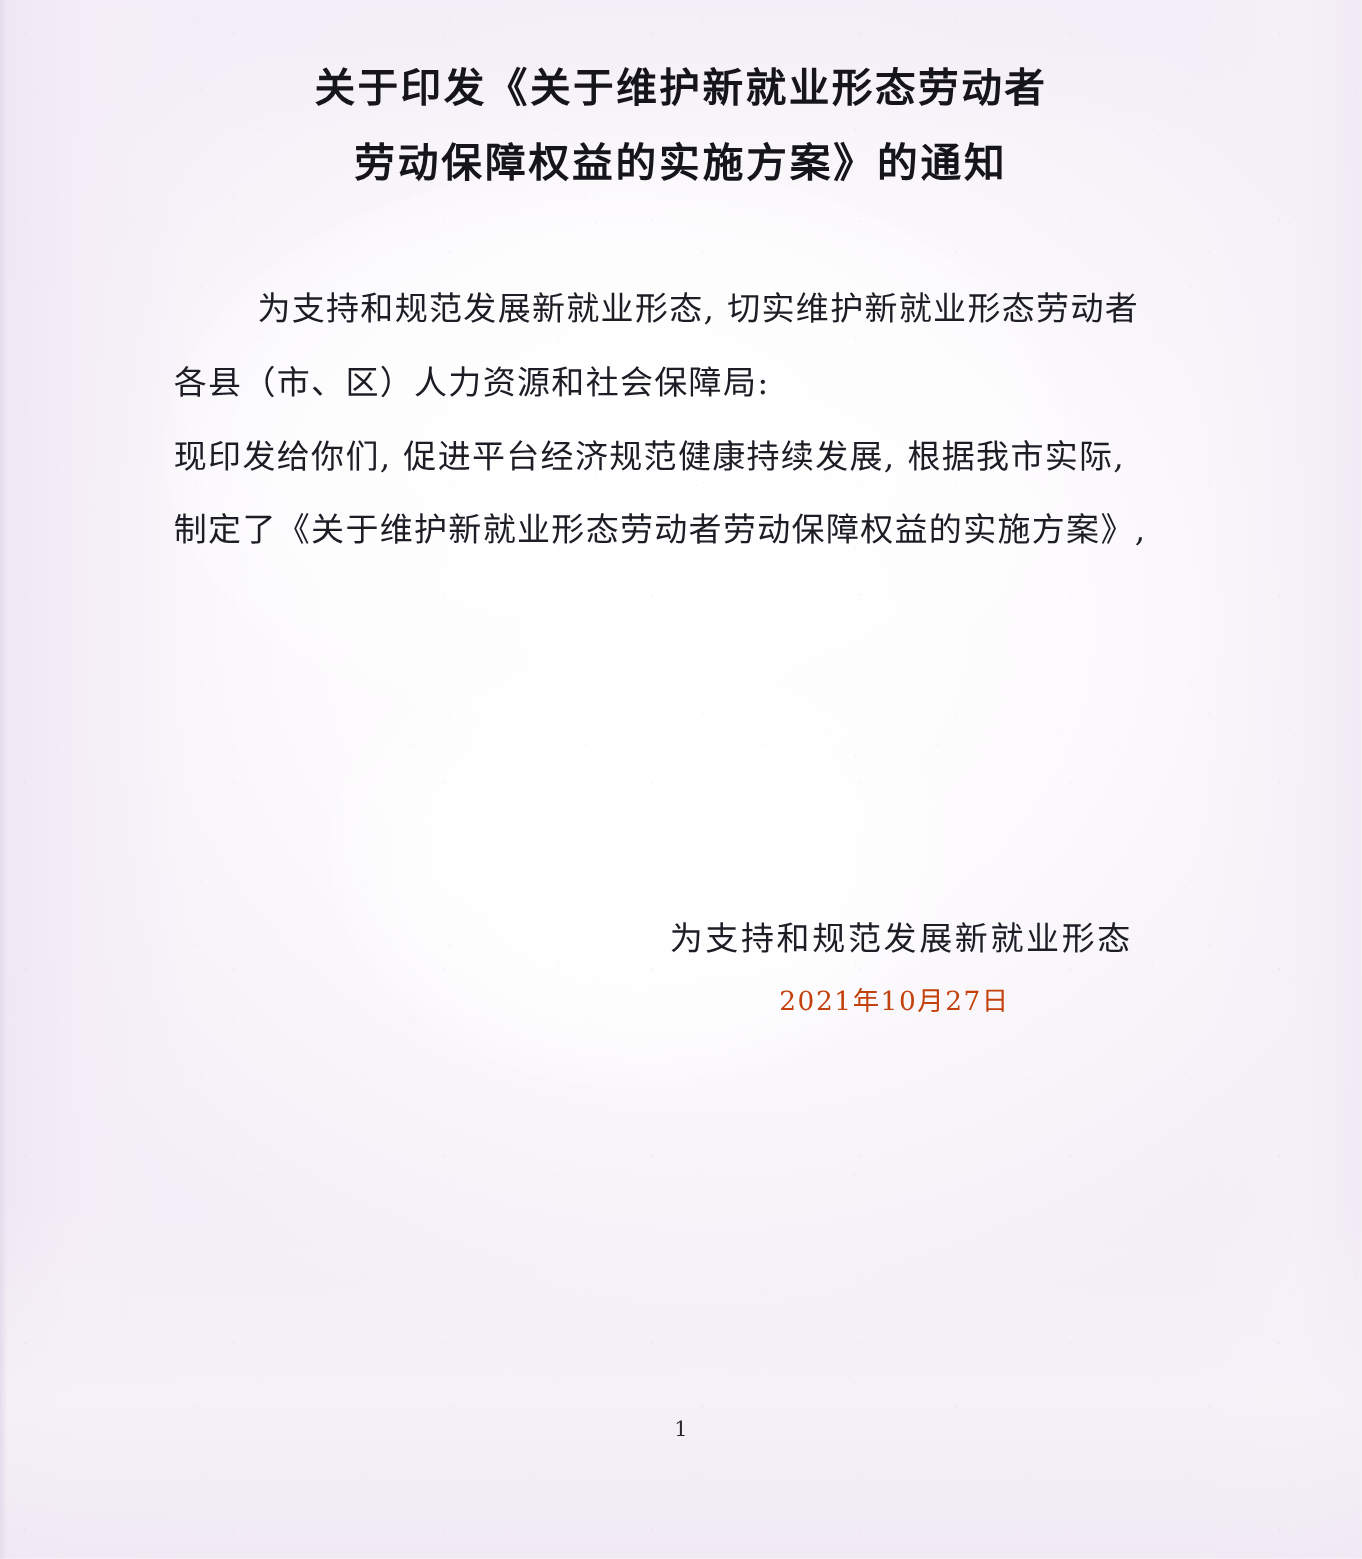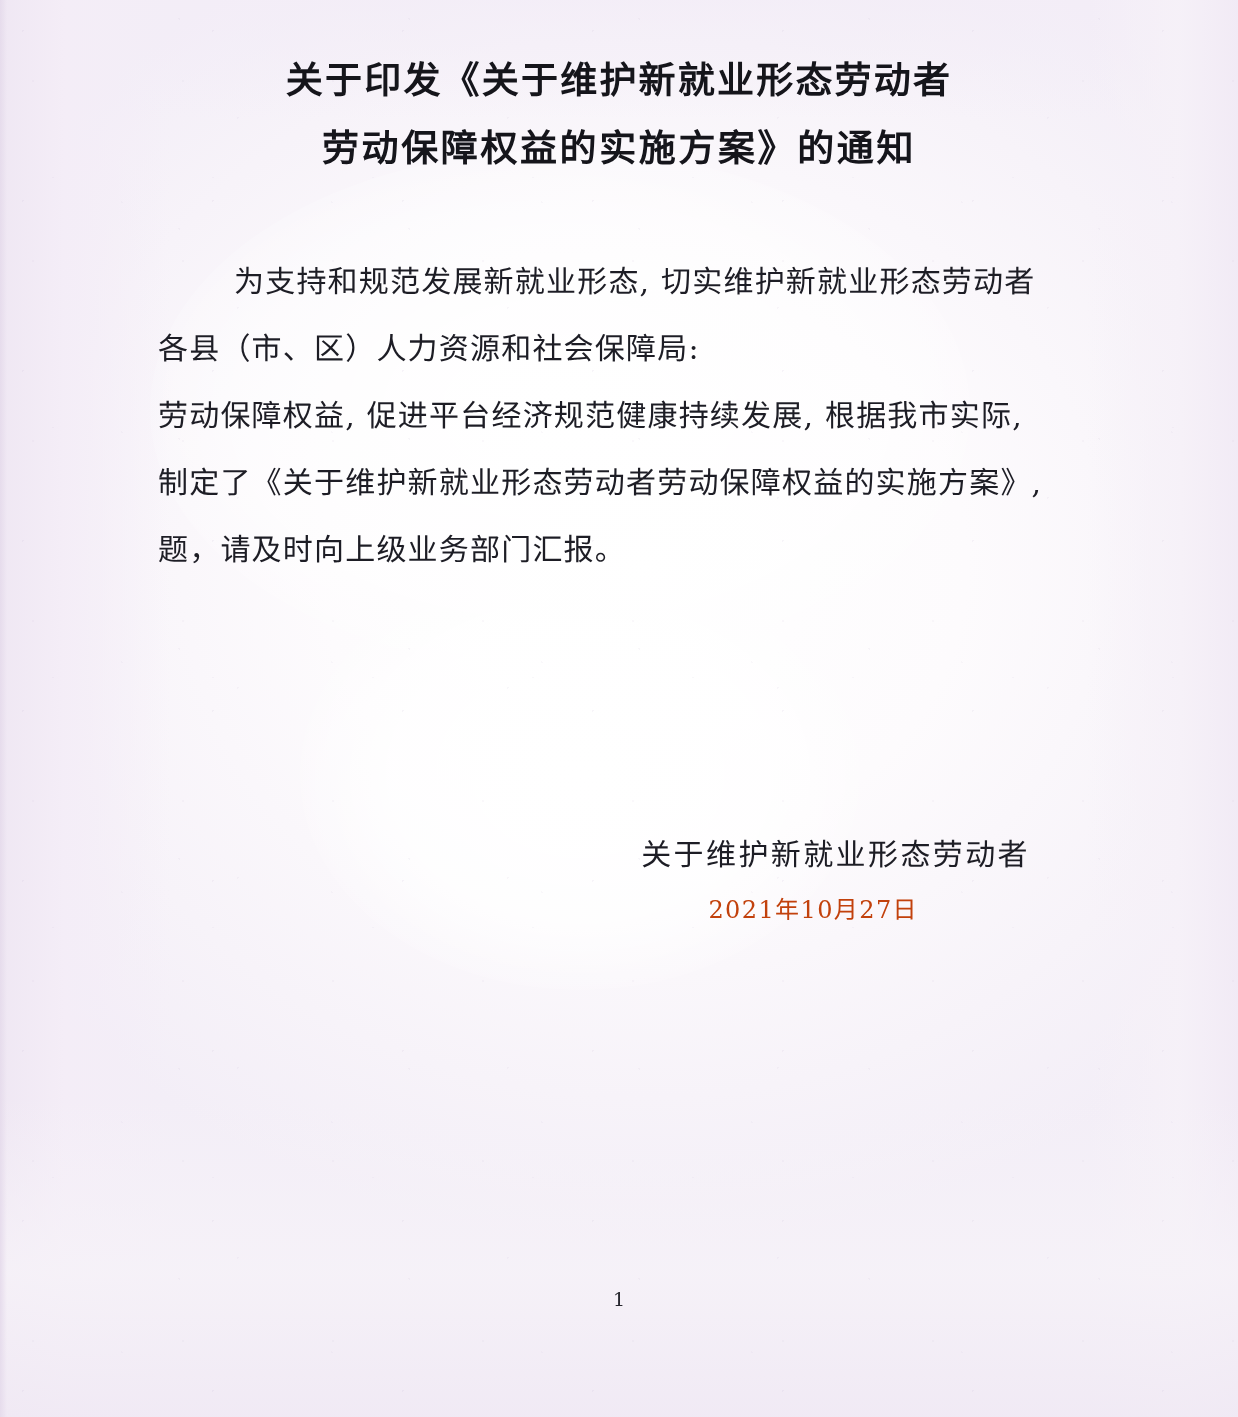--- a/index.html
+++ b/index.html
@@ -189,27 +189,26 @@
   <div class="content">
 
     <div class="doc-title">
       <div class="title-line first">关于印发《关于维护新就业形态劳动者</div>
       <div class="title-line second">劳动保障权益的实施方案》的通知</div>
     </div>
 
     <div class="body-block">
       <div class="body-line indent">为支持和规范发展新就业形态, 切实维护新就业形态劳动者</div>
       <div class="body-line">各县（市、区）人力资源和社会保障局:</div>
-      <div class="body-line">劳动保障权益, 促进平台经济规范健康持续发展, 根据我市实际,</div>
+      <div class="body-line">现印发给你们, 促进平台经济规范健康持续发展, 根据我市实际,</div>
       <div class="body-line">制定了《关于维护新就业形态劳动者劳动保障权益的实施方案》,</div>
-      <div class="body-line">题，请及时向上级业务部门汇报。</div>
     </div>
 
     <div class="signature-block">
-      <div class="sign-org">关于维护新就业形态劳动者</div>
+      <div class="sign-org">为支持和规范发展新就业形态</div>
       <div class="sign-date">2021年10月27日</div>
     </div>
 
 
     <div class="page-number">1</div>
 
   </div>
 
   <div class="speckle"></div>
 </div>

